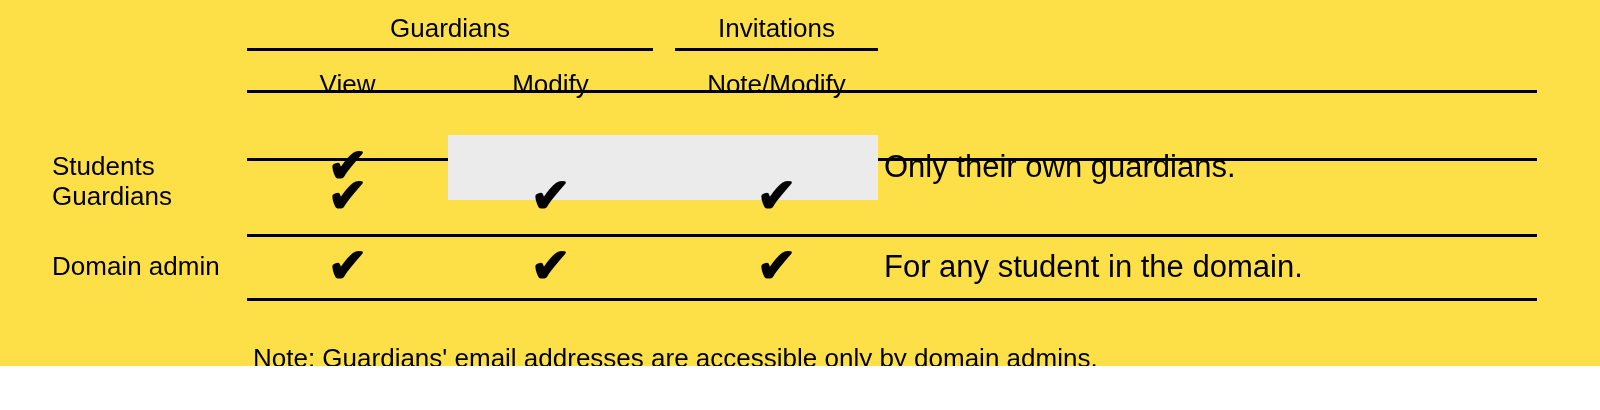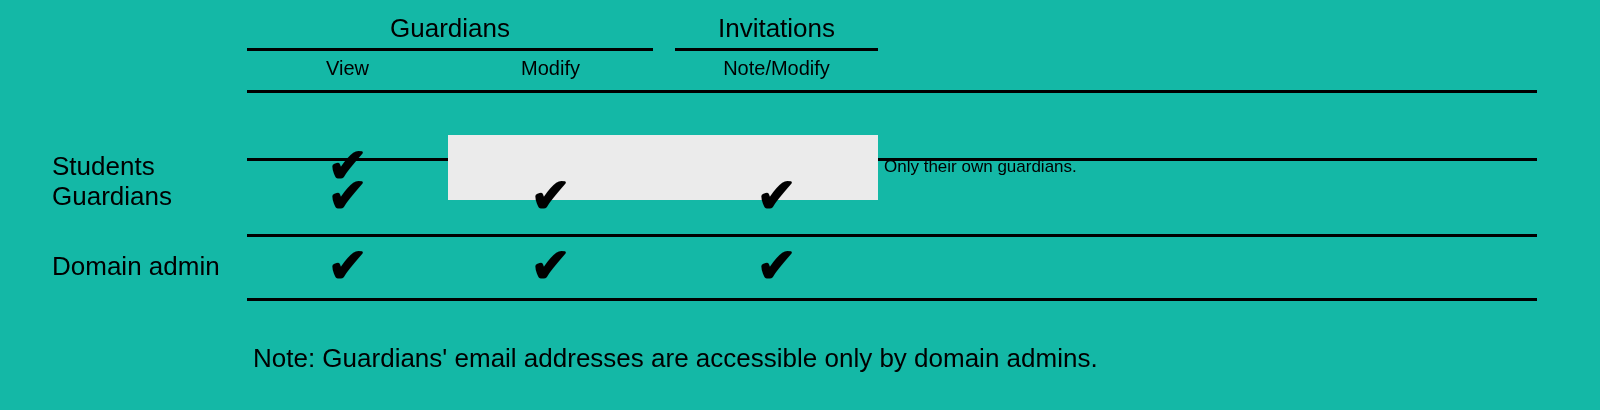--- a/index.html
+++ b/index.html
@@ -1,21 +1,21 @@
 <!DOCTYPE html>
 <html><head>
 <meta charset="utf-8">
 <style>
   * { margin: 0; padding: 0; box-sizing: border-box; }
   html, body { background: #ffffff; }
   .canvas {
     position: relative;
     width: 1600px;
-    height: 410px;
-    background: #14b8a6;
+    height: 366px;
+    background: #fde047;
     font-family: "Liberation Sans", sans-serif;
     color: #000000;
     overflow: hidden;
   }
   .abs { position: absolute; }
 
   
   .group-label {
     top: 12px; height: 32px;
     font-size: 26px; line-height: 32px;
@@ -29,22 +29,22 @@
   .rule.group-underline-guardians   { left: 247px; top: 48px; width: 406px; }
   .rule.group-underline-invitations { left: 675px; top: 48px; width: 203px; }
   .rule.full { left: 247px; width: 1290px; }
   .rule.r-top { top: 90px; }
   .rule.r-1   { top: 158px; }
   .rule.r-2   { top: 234px; }
   .rule.r-bottom { top: 298px; }
 
   
   .col-header {
-    top: 52px; height: 32px;
-    font-size: 20px; line-height: 32px;
+    top: 68px; height: 32px;
+    font-size: 26px; line-height: 32px;
     text-align: center;
   }
   .col-header.view        { left: 247px; width: 201px; }
   .col-header.modify      { left: 448px; width: 205px; }
   .col-header.view-modify { left: 675px; width: 203px; }
 
   
   .row { left: 0; width: 1600px; }
   .row.students     { top: 90px;  height: 68px; margin-top: 42px; }
   .row.teachers     { top: 158px; height: 76px; }
@@ -68,21 +68,21 @@
     line-height: 1;
     color: #000000;
   }
   .disabled-overlay {
     left: 448px; width: 430px; top: 3px; bottom: 0;
     background: #ebebeb;
   }
   .note-cell {
     left: 884px; width: 648px; top: 0; bottom: 0;
     display: flex; align-items: center;
-    font-size: 17px; line-height: 31px;
+    font-size: 31px; line-height: 31px;
   }
 
   .footnote {
     left: 253px; top: 342px; width: 1200px;
     font-size: 26px; line-height: 32px;
   }
 </style>
 </head>
 <body>
 
@@ -135,17 +135,18 @@
     <div class="abs row-label">Domain admin</div>
     <div class="abs cell c-view">
       <span class="check">✔</span>
     </div>
     <div class="abs cell c-modify">
       <span class="check">✔</span>
     </div>
     <div class="abs cell c-view-modify">
       <span class="check">✔</span>
     </div>
+    <div class="abs note-cell">For any student in the domain.</div>
   </div>
 
   <div class="abs footnote">Note: Guardians' email addresses are accessible only by domain admins.</div>
 
 </div>
 
 </body></html>

